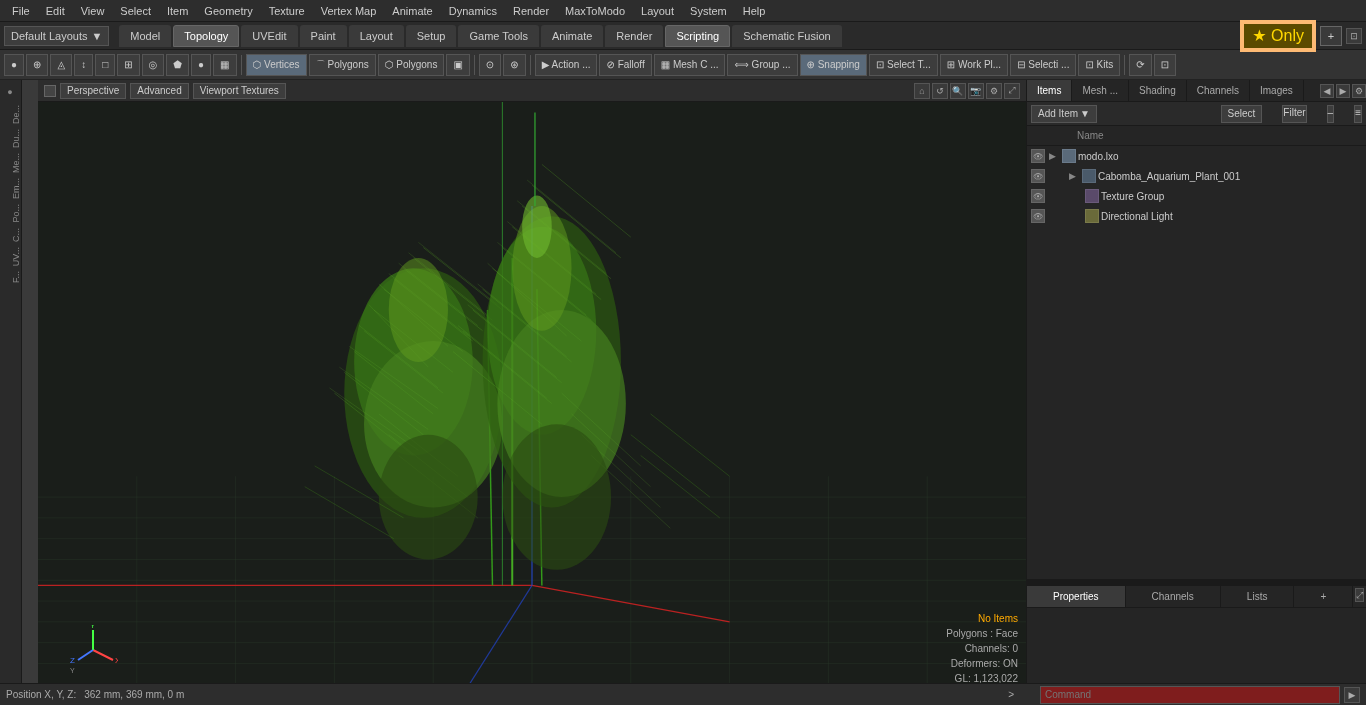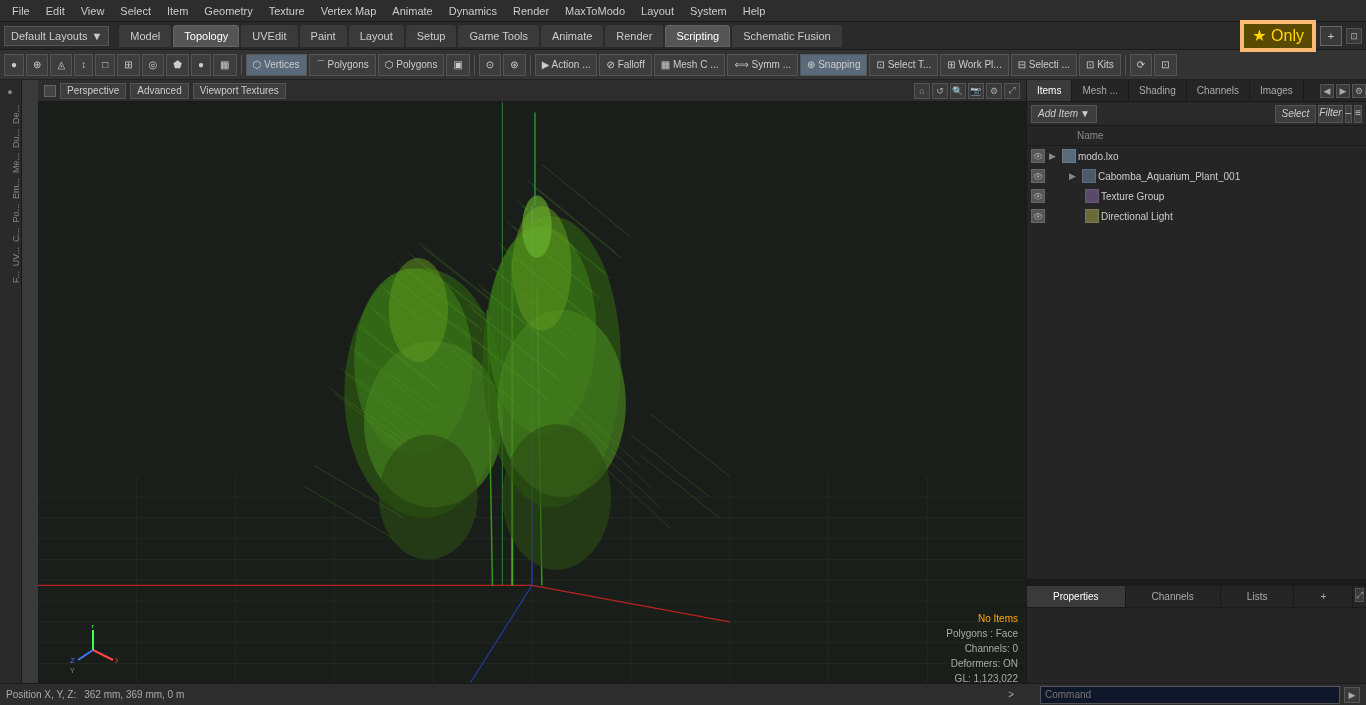--- a/index.html
+++ b/index.html
@@ -47,31 +47,31 @@
     #viewport-status { position: absolute; bottom: 0; right: 0; padding: 4px 8px; text-align: right; }
     .status-line { font-size: 10px; line-height: 1.5; }
     .status-noitems { color: #ffaa00; }
     .status-text { color: #aaa; }
 
     
     #bottom-bar { position: absolute; bottom: 0; left: 0; right: 0; height: 22px; background: #2d2d2d; border-top: 1px solid #1a1a1a; display: flex; align-items: center; padding: 0 6px; gap: 8px; }
     .bottom-status { color: #aaa; font-size: 10px; }
     #command-input-area { display: flex; align-items: center; gap: 4px; margin-left: auto; }
     .cmd-arrow { color: #aaa; font-size: 10px; cursor: pointer; }
-    #command-input { background: #0f172a; border: 1px solid #555; color: #ccc; height: 18px; width: 300px; padding: 0 4px; font-size: 10px; margin-left: 22px; }
+    #command-input { background: #7f1d1d; border: 1px solid #555; color: #ccc; height: 18px; width: 300px; padding: 0 4px; font-size: 10px; margin-left: 22px; }
 
     
     #right-panel { width: 340px; background: #2d2d2d; border-left: 1px solid #1a1a1a; display: flex; flex-direction: column; }
 
     
     #items-panel { flex: 1; display: flex; flex-direction: column; }
     #items-tabs { display: flex; background: #252525; border-bottom: 1px solid #1a1a1a; height: 22px; }
     .panel-tab { padding: 3px 10px; font-size: 10px; color: #aaa; cursor: pointer; border-right: 1px solid #1a1a1a; display: flex; align-items: center; }
     .panel-tab.active { background: #3a3a3a; color: #fff; }
-    #items-toolbar { display: flex; align-items: center; background: #2a2a2a; height: 24px; padding: 0 4px; gap: 2px; border-bottom: 1px solid #1a1a1a; font-style: italic; }
+    #items-toolbar { display: flex; align-items: center; background: #2a2a2a; height: 24px; padding: 0 4px; gap: 20px; border-bottom: 1px solid #1a1a1a; }
     .items-btn { background: #3d3d3d; border: 1px solid #555; color: #ccc; padding: 1px 6px; font-size: 10px; height: 18px; cursor: pointer; display: flex; align-items: center; gap: 2px; }
     .items-spacer { flex: 1; }
     .items-right-btn { background: #3d3d3d; border: 1px solid #555; color: #ccc; padding: 1px 0; font-size: 10px; height: 18px; cursor: pointer; }
     #items-columns { display: flex; background: #252525; height: 20px; border-bottom: 1px solid #1a1a1a; padding: 0 8px; align-items: center; }
     .col-header { font-size: 10px; color: #888; flex: 1; }
     #items-list { flex: 1; overflow-y: auto; background: #252525; }
     .item-row { display: flex; align-items: center; padding: 1px 4px; height: 20px; gap: 4px; cursor: pointer; }
     .eye-icon { width: 14px; height: 14px; background: #555; border: 1px solid #666; cursor: pointer; display: flex; align-items: center; justify-content: center; font-size: 8px; color: #aaa; }
     .item-arrow { color: #888; font-size: 9px; cursor: pointer; margin-right: 2px; }
     .item-name { font-size: 10px; color: #ccc; }
@@ -161,21 +161,21 @@
   <div class="tool-btn">⌒ <span>Polygons</span></div>
   <div class="tool-btn">⬡ Polygons</div>
   <div class="tool-btn">▣</div>
   <div class="tool-separator"></div>
   <div class="tool-btn">⊙</div>
   <div class="tool-btn">⊛</div>
   <div class="tool-separator"></div>
   <div class="tool-btn">▶ Action ...</div>
   <div class="tool-btn">⊘ Falloff</div>
   <div class="tool-btn">▦ Mesh C ...</div>
-  <div class="tool-btn">⟺ Symm ...</div>
+  <div class="tool-btn">⟺ Group ...</div>
   <div class="tool-btn active">⊕ Snapping</div>
   <div class="tool-btn">⊡ Select T...</div>
   <div class="tool-btn">⊞ Work Pl...</div>
   <div class="tool-btn">⊟ Selecti ...</div>
   <div class="tool-btn">⊡ Kits</div>
   <div class="tool-separator"></div>
   <div class="tool-btn">⟳</div>
   <div class="tool-btn">⊡</div>
 </div>
 

